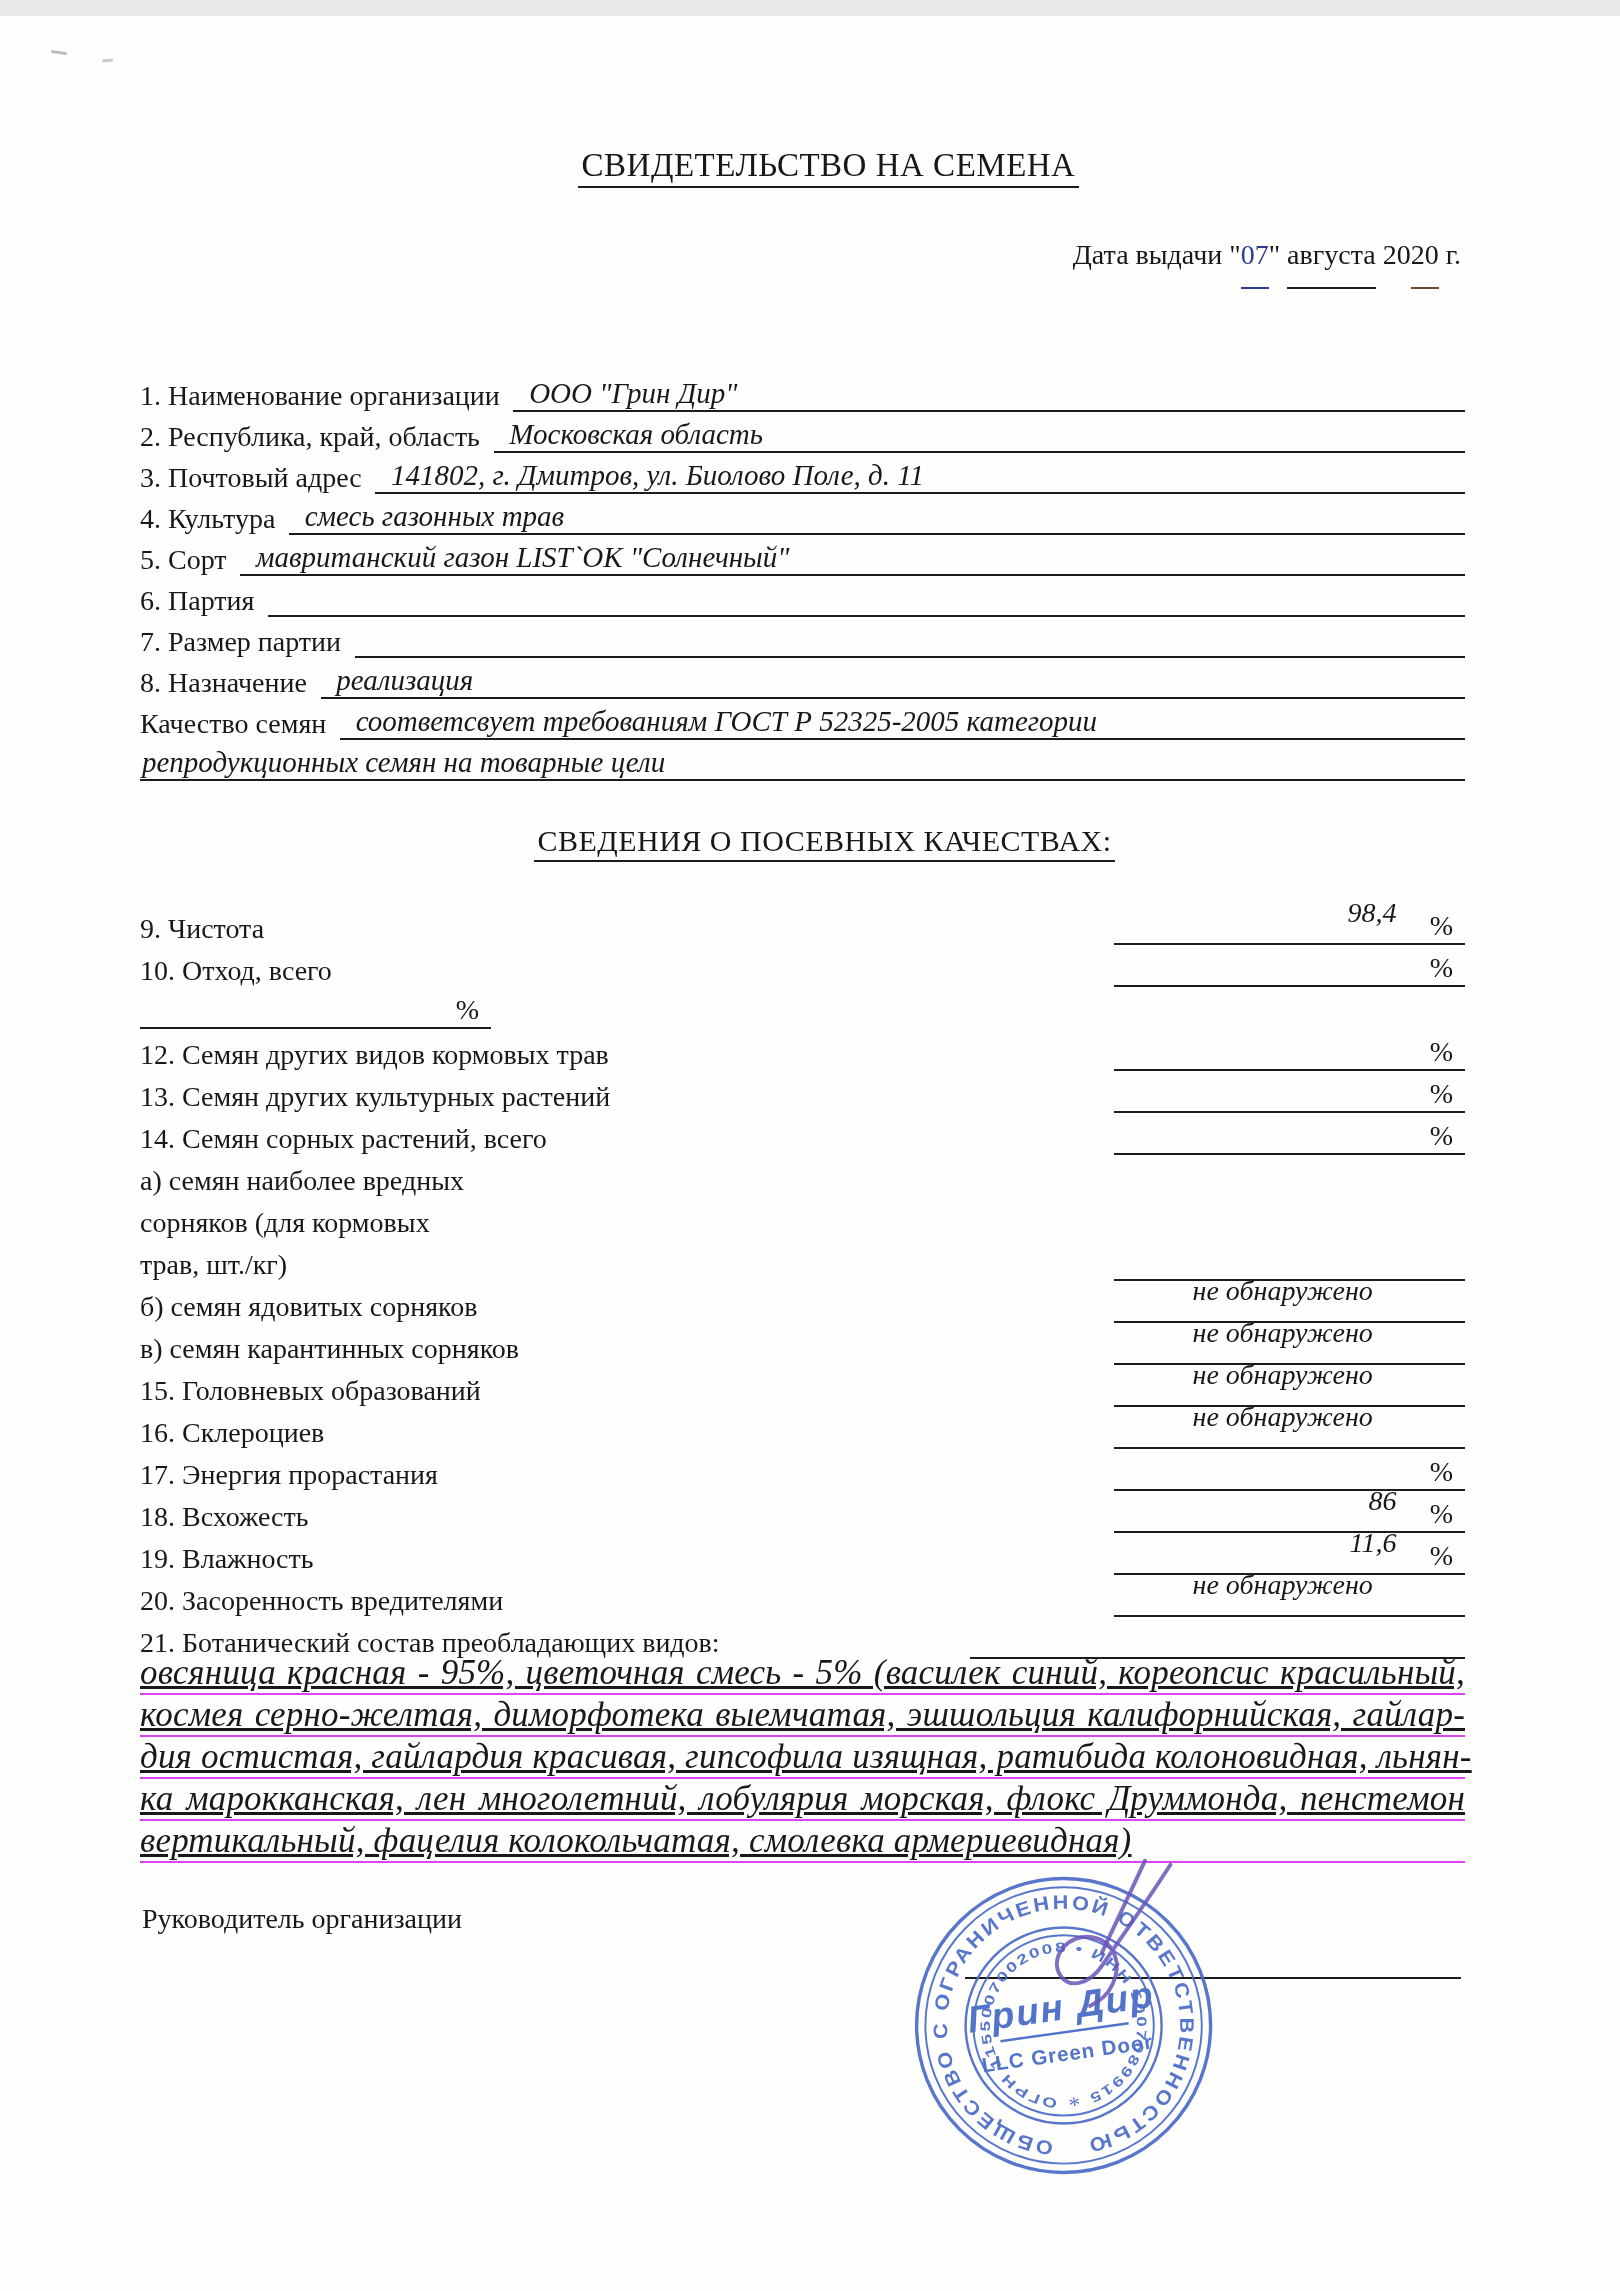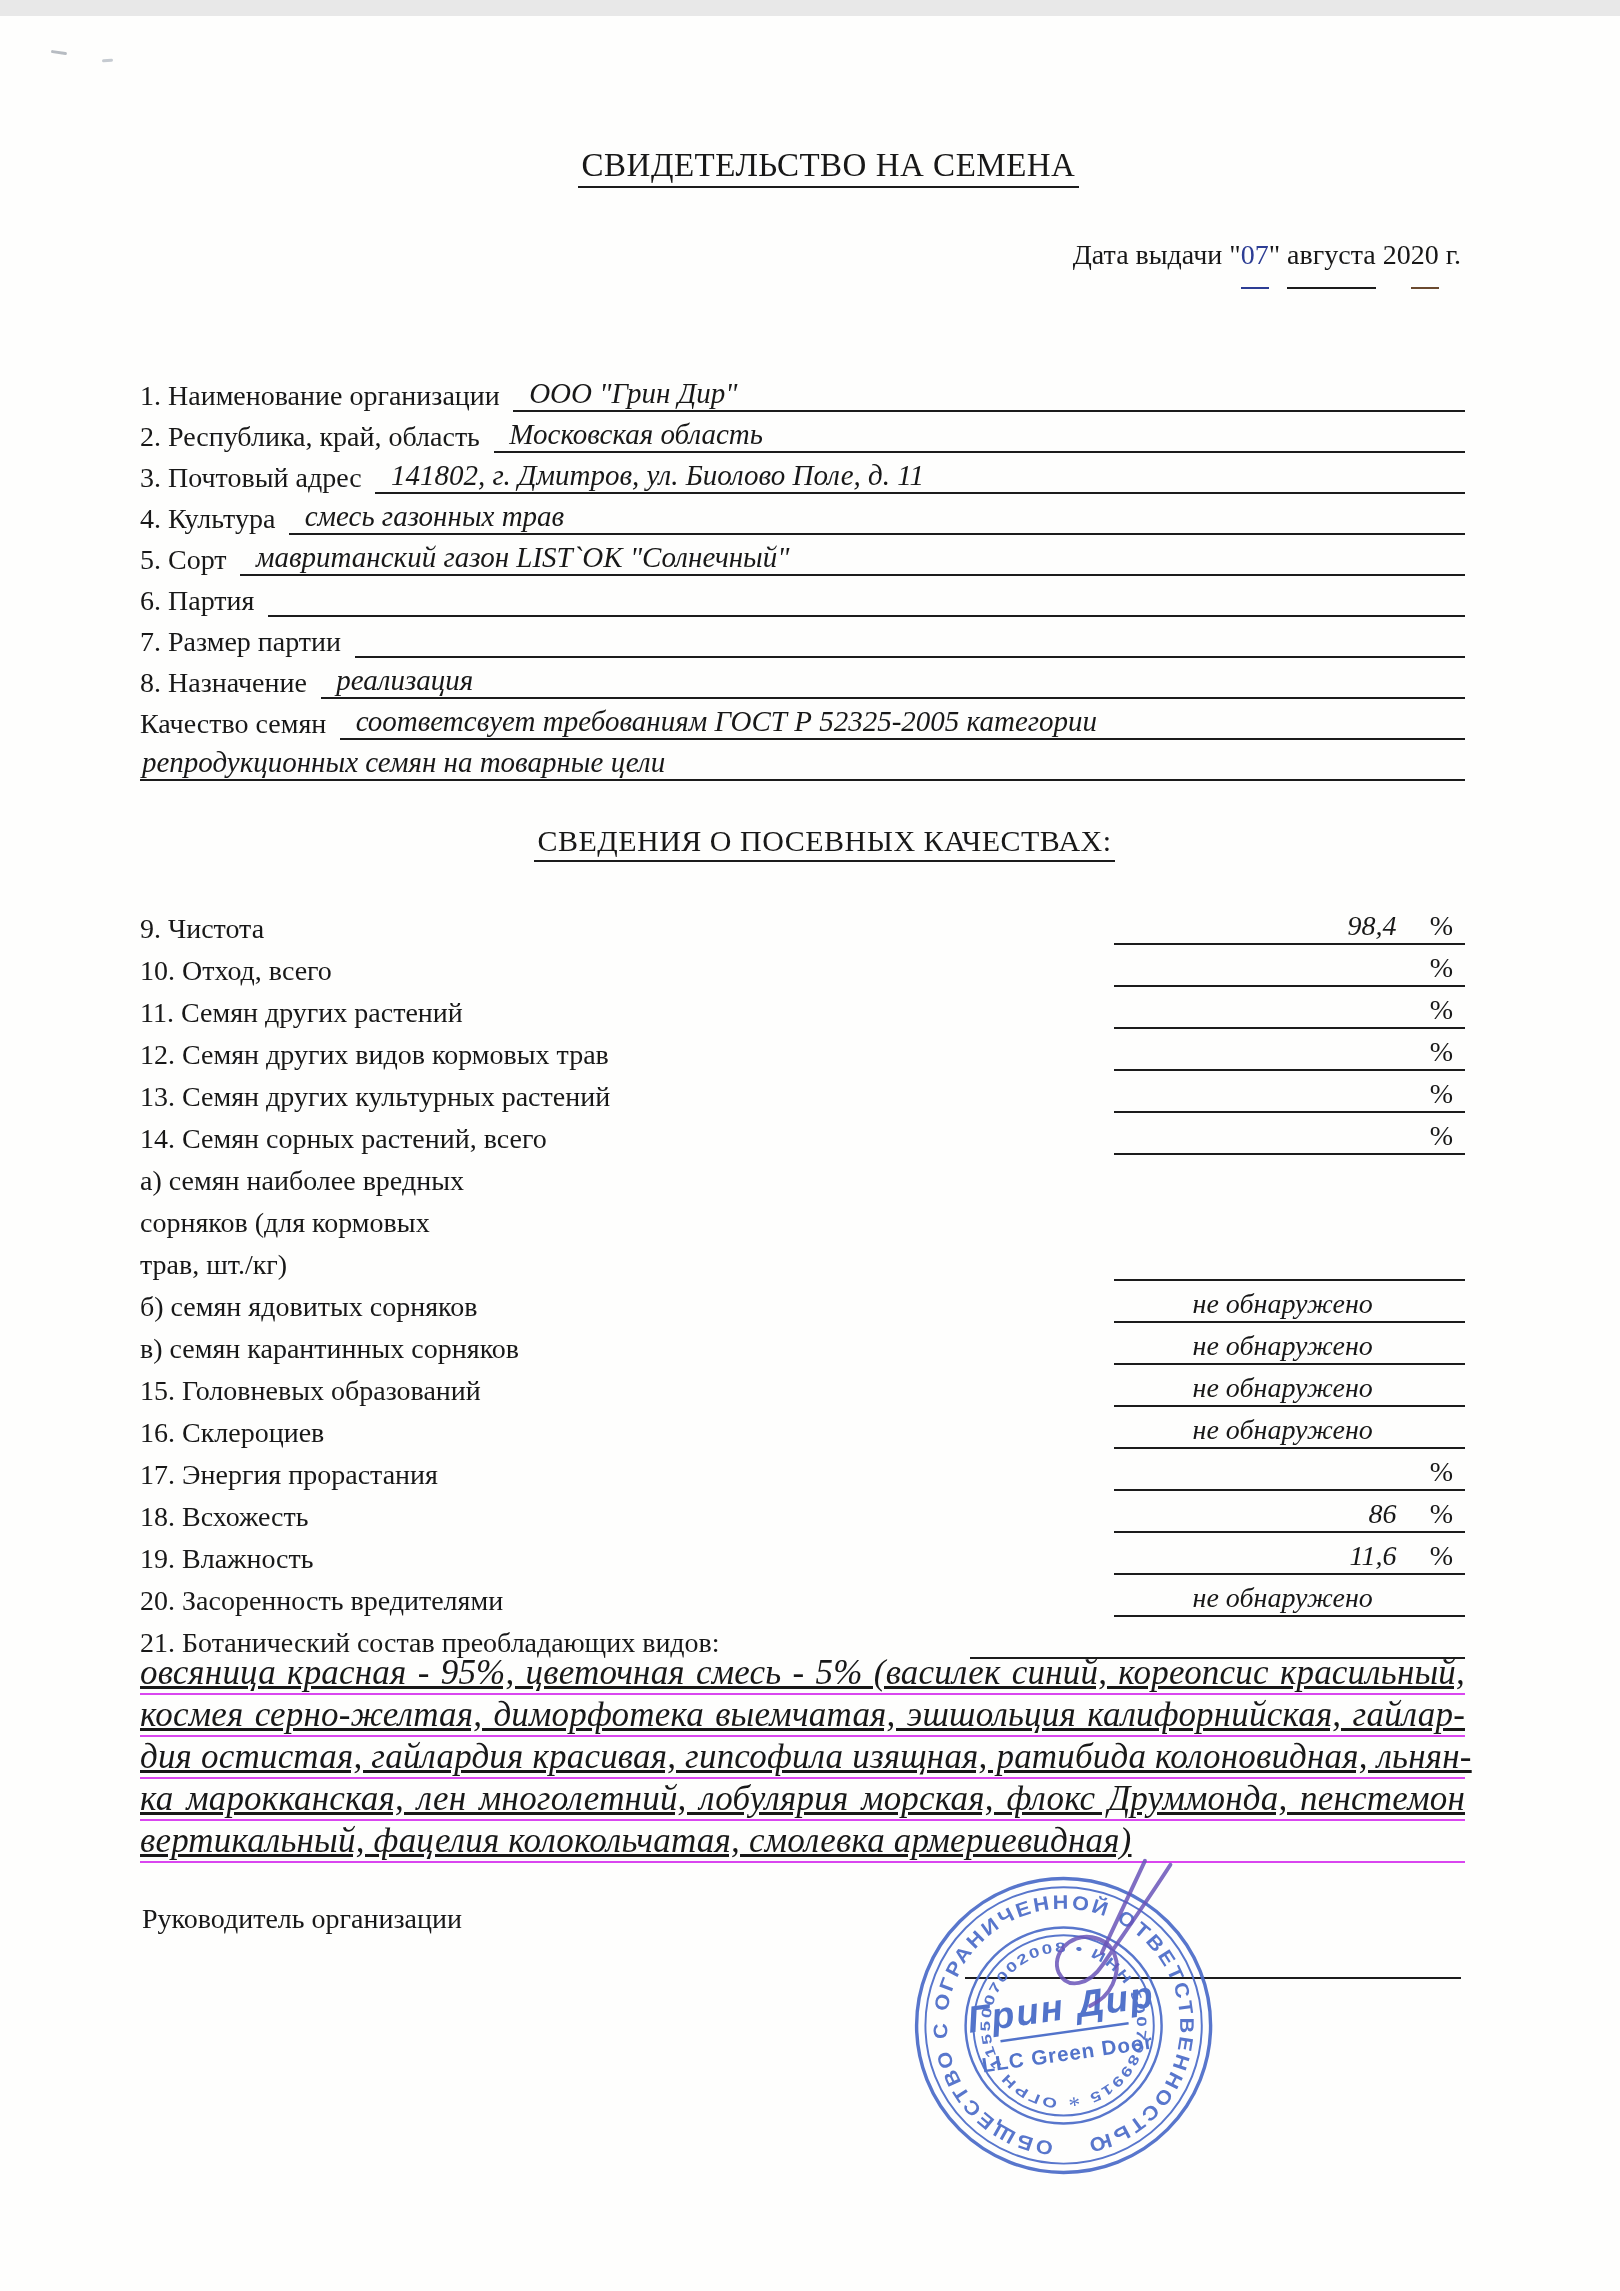--- a/index.html
+++ b/index.html
@@ -42,21 +42,21 @@
 
   .quality{position:absolute;top:887px;left:140px;width:1325px;}
   .qrow{display:flex;align-items:flex-end;height:42px;font-size:28px;}
   .qlabel{flex:1;white-space:nowrap;}
   .qcell{
     width:351px;border-bottom:2px solid #1c1c1c;
     display:flex;align-items:flex-end;
   }
   .qcell.noline{border-bottom:none;}
   .qcell.short{width:495px;}
-  .qval{flex:1;text-align:center;font-size:28px;padding-bottom:1px;}
+  .qval{flex:1;text-align:center;font-size:28px;padding-bottom:14px;}
   .qval.num{text-align:right;padding-right:21.6px;}
   .qunit{width:47px;text-align:center;font-style:normal;font-size:28px;padding-bottom:1px;}
   .qunit.blank{width:13.7px;}
 
   .botanical{position:absolute;top:1637px;left:140px;width:1325px;}
   .pline{
     height:40px;border-bottom:2px solid #d946ef;
     display:block;font-size:35px;line-height:40px;white-space:nowrap;text-decoration:underline;
   }
   .pline.just{text-align:justify;text-align-last:justify;}
@@ -176,21 +176,20 @@
         </span>
       </div>
       <div class="qrow">
         <span class="qlabel">10. Отход, всего</span>
         <span class="qcell">
           <i class="qval"></i>
           <span class="qunit">%</span>
         </span>
       </div>
       <div class="qrow">
-        <span class="qlabel">11. Семян других растений</span>
         <span class="qcell">
           <i class="qval"></i>
           <span class="qunit">%</span>
         </span>
       </div>
       <div class="qrow">
         <span class="qlabel">12. Семян других видов кормовых трав</span>
         <span class="qcell">
           <i class="qval"></i>
           <span class="qunit">%</span>

